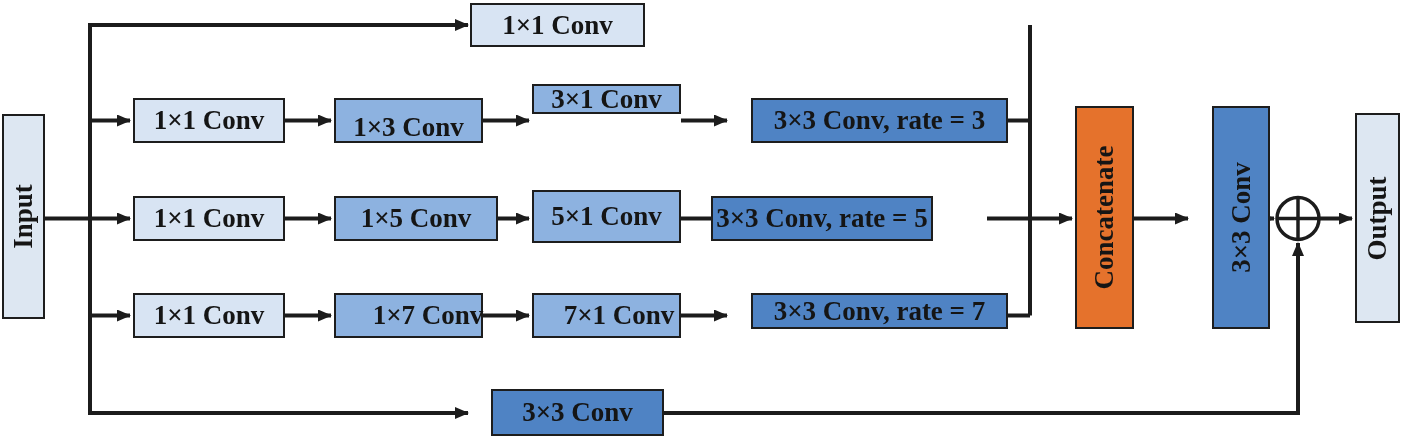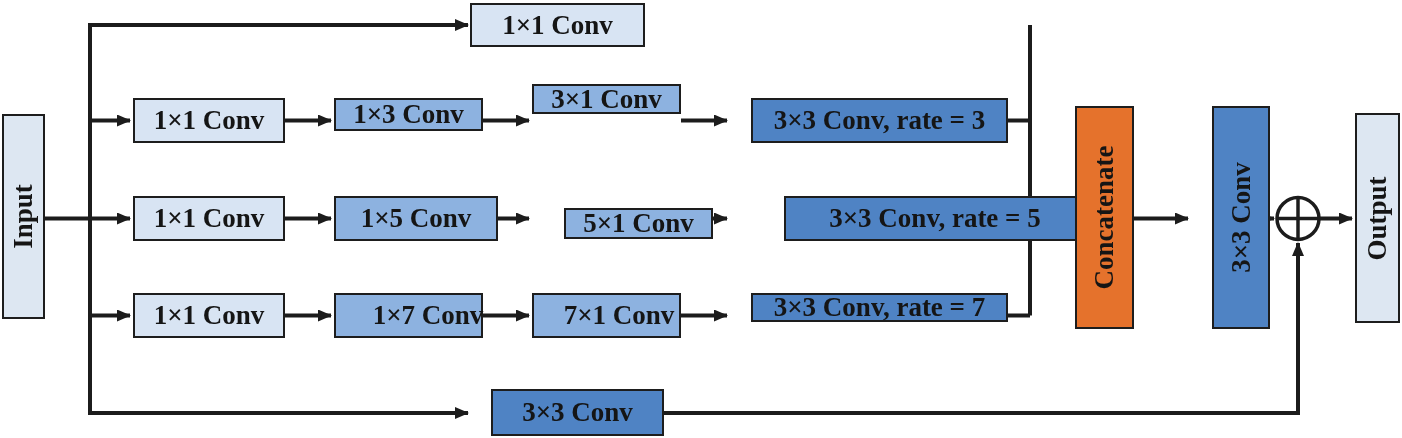--- a/index.html
+++ b/index.html
@@ -99,53 +99,53 @@
     <span>Output</span>
   </div>
 
   <div class="box light" style="left:470px; top:3px; width:175px; height:44px;">
     <span>1×1 Conv</span>
   </div>
 
   <div class="box light" style="left:133px; top:98px; width:152px; height:45px;">
     <span>1×1 Conv</span>
   </div>
-  <div class="box medium" style="left:334px; top:98px; width:149px; height:33px;">
+  <div class="box medium" style="left:334px; top:98px; width:149px; height:45px;align-items:flex-end;">
     <span>1×3 Conv</span>
   </div>
   <div class="box medium" style="left:532px; top:84px; width:149px; height:30px;">
     <span>3×1 Conv</span>
   </div>
   <div class="box dark" style="left:730px; top:98px; width:257px; height:45px;">
     <span>3×3 Conv, rate = 3</span>
   </div>
 
   <div class="box light" style="left:133px; top:196px; width:152px; height:45px;">
     <span>1×1 Conv</span>
   </div>
   <div class="box medium" style="left:334px; top:196px; width:164px; height:45px;">
     <span>1×5 Conv</span>
   </div>
-  <div class="box medium" style="left:532px; top:208px; width:149px; height:31px;margin-left:32px;">
+  <div class="box medium" style="left:532px; top:190px; width:149px; height:53px;">
     <span>5×1 Conv</span>
   </div>
-  <div class="box dark" style="left:763px; top:196px; width:302px; height:45px;">
+  <div class="box dark" style="left:690px; top:196px; width:222px; height:45px;">
     <span>3×3 Conv, rate = 5</span>
   </div>
 
   <div class="box light" style="left:133px; top:293px; width:152px; height:45px;">
     <span>1×1 Conv</span>
   </div>
   <div class="box medium" style="left:334px; top:293px; width:149px; height:45px;padding-left:39px;">
     <span>1×7 Conv</span>
   </div>
   <div class="box medium" style="left:532px; top:293px; width:149px; height:45px;padding-left:25px;">
     <span>7×1 Conv</span>
   </div>
-  <div class="box dark" style="left:730px; top:293px; width:257px; height:29px;">
+  <div class="box dark" style="left:730px; top:293px; width:257px; height:36px;">
     <span>3×3 Conv, rate = 7</span>
   </div>
 
   <div class="box dark" style="left:470px; top:389px; width:173px; height:47px;">
     <span>3×3 Conv</span>
   </div>
 
   <div class="box orange vert" style="left:1075px; top:106px; width:59px; height:223px;">
     <span>Concatenate</span>
   </div>

